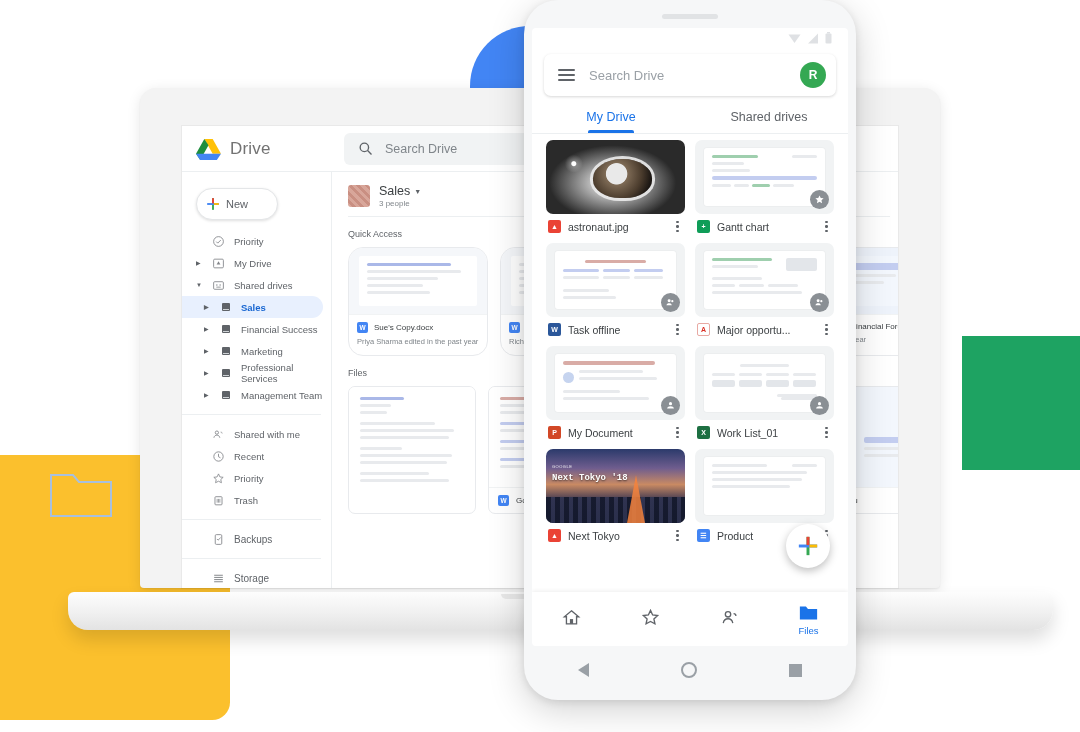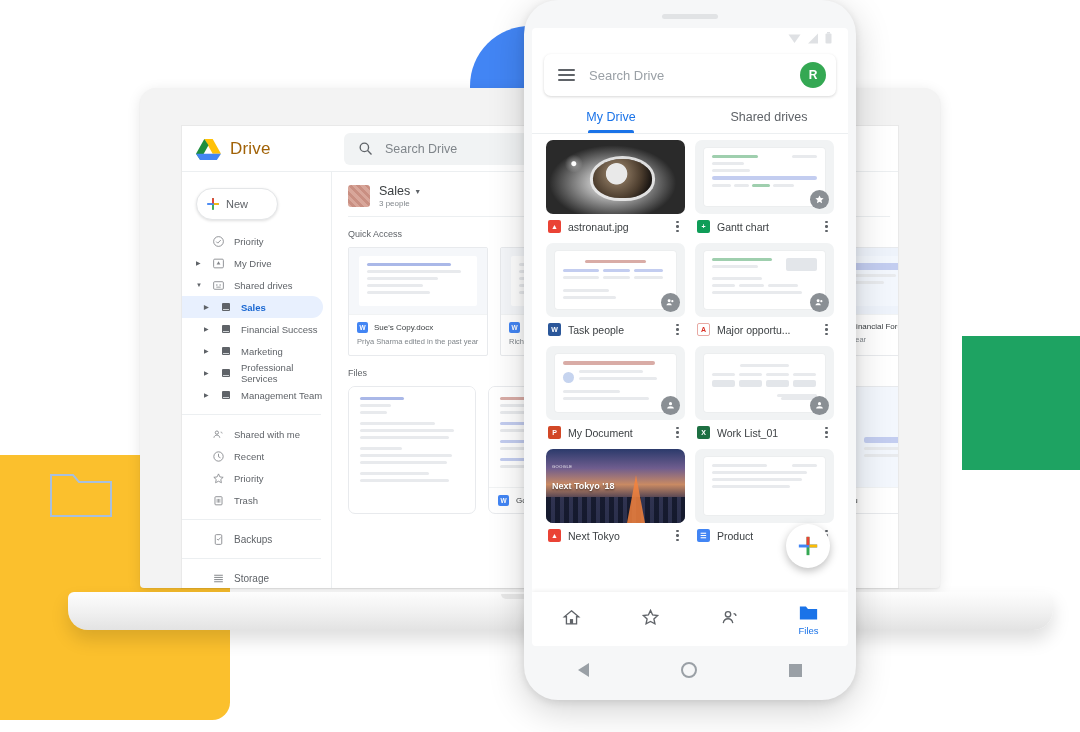--- a/index.html
+++ b/index.html
@@ -48,21 +48,21 @@
   }
   .laptop-base:after{
     content:""; position:absolute; left:50%; transform:translateX(-50%);
     top:2px; width:120px; height:5px; border-radius:0 0 6px 6px; background:#e8e8e8;
   }
 
   
   .drive-topbar { height:46px; display:flex; align-items:center; border-bottom:1px solid #eceff1; background:#fff; }
   .drive-logo-wrap{ display:flex; align-items:center; gap:9px; width:150px; padding-left:14px; }
   .drive-logo { width:25px; height:22px; flex:none; }
-  .drive-word { font-size:17px; color:#a16207; letter-spacing:.2px; }
+  .drive-word { font-size:17px; color:#737373; letter-spacing:.2px; }
   .drive-search {
     margin-left:12px; height:32px; flex:1; max-width:350px; background:#f1f3f4;
     border-radius:6px; display:flex; align-items:center; gap:12px; padding:0 14px;
   }
   .drive-search .mg { width:15px; height:15px; flex:none; }
   .drive-search span { color:#80868b; font-size:12.5px; }
 
   .drive-body { display:flex; height:calc(100% - 46px); }
   .drive-sidebar { width:150px; flex:none; border-right:1px solid #eceff1; padding-top:12px; background:#fff; }
   .newbtn {
@@ -84,21 +84,21 @@
   .drive-main { flex:1; padding:12px 0 0 16px; overflow:hidden; }
   .sales-head { display:flex; align-items:center; gap:9px; padding-bottom:8px; border-bottom:1px solid #eceff1; margin-right:8px; }
   .sales-thumb { width:22px; height:22px; border-radius:3px; background:
      repeating-linear-gradient(45deg,#d8a69a 0 3px,#c98f82 3px 6px); flex:none; }
   .sales-name { font-size:12.5px; color:#3c4043; }
   .sales-people { font-size:8px; color:#80868b; margin-top:1px; }
   .caret { font-size:7px; color:#5f6368; margin-left:4px; }
 
   .section-label { font-size:9px; color:#5f6368; margin:12px 0 8px 0; }
   .card-row { display:flex; gap:12px; }
-  .qa-card { width:140px; border:1px solid #e8eaed; border-radius:2px; overflow:hidden; background:#fff; flex:none; }
+  .qa-card { width:140px; border:1px solid #e8eaed; border-radius:15px; overflow:hidden; background:#fff; flex:none; }
   .qa-prev { height:66px; background:#f5f7fa; padding:8px 10px; }
   .qa-paper { height:100%; background:#fff; border-radius:2px; padding:7px 8px; }
   .qa-meta { padding:7px 8px 9px 8px; border-top:1px solid #f1f3f4; }
   .qa-title { display:flex; align-items:center; gap:6px; font-size:8px; color:#3c4043; }
   .qa-sub { font-size:7.5px; color:#80868b; margin-top:4px; }
 
   .ftile { width:128px; border:1px solid #e8eaed; border-radius:7px; background:#fff; flex:none; overflow:hidden; }
   .ftile-prev { height:100px; padding:10px 11px; background:#fff; }
   .ftile-meta { display:flex; align-items:center; gap:7px; padding:7px 9px; border-top:1px solid #f1f3f4; font-size:8px; color:#3c4043; }
 
@@ -167,21 +167,21 @@
                radial-gradient(ellipse at 48% 58%, #cfcfcf 0 16%, #8d8d8d 34%, #2a2a2a 62%),
                linear-gradient(160deg,#05070d 0%, #0b0f1a 100%); }
   .astro:after{ content:""; position:absolute; left:34%; top:26%; width:42%; height:52%; border-radius:50% 50% 46% 46%;
     background:radial-gradient(circle at 40% 38%, #e9e9e9 0 24%, #7d6a55 26%, #4b3c2d 58%, #1d1814 80%);
     box-shadow: 0 0 0 3px rgba(235,235,235,.9); }
 
   .tokyo { height:74px; border-radius:7px; overflow:hidden; position:relative;
     background:linear-gradient(180deg,#2b3a6b 0%, #6f5d8e 26%, #c98a63 48%, #3a3550 70%, #1d2236 100%); }
   .tokyo .tower { position:absolute; left:58%; bottom:0; width:0; height:0;
     border-left:9px solid transparent; border-right:9px solid transparent; border-bottom:48px solid rgba(245,130,60,.85); }
-  .tokyo .sky-txt { position:absolute; left:6px; top:32px; color:#fff; font-size:9px; font-weight:bold; text-shadow:0 1px 2px rgba(0,0,0,.6); }
+  .tokyo .sky-txt { position:absolute; left:6px; top:24px; color:#fff; font-size:9px; font-weight:bold; text-shadow:0 1px 2px rgba(0,0,0,.6);font-family:Liberation Mono, monospace; }
   .tokyo .sky-kick { position:absolute; left:6px; top:15px; color:#fff; font-size:4px; letter-spacing:.5px; opacity:.9; }
   .tokyo .city { position:absolute; left:0; right:0; bottom:0; height:26px;
      background:repeating-linear-gradient(90deg, rgba(20,25,45,.95) 0 5px, rgba(45,50,80,.85) 5px 9px); }
 
   .fab {
     position:absolute; right:18px; bottom:78px; width:44px; height:44px; border-radius:50%;
     background:#fff; box-shadow:0 3px 9px rgba(0,0,0,.26); display:flex; align-items:center; justify-content:center; z-index:14;
   }
   .bottomnav {
     position:absolute; left:0; right:0; bottom:0; height:54px; background:#fff;
@@ -593,21 +593,21 @@
             <div class="gbadge">
               <svg width="11" height="11" viewBox="0 0 24 24">
                 <circle cx="9" cy="8" r="3.2" fill="#fff"></circle>
                   <circle cx="16" cy="9" r="2.4" fill="#fff"></circle>
                 <path d="M3 18c.6-3.2 3-4.6 6-4.6s5.4 1.4 6 4.6z" fill="#fff"></path>
               </svg>
             </div>
           </div>
           <div class="grow">
             <span class="gicon ic-word">W</span>
-            <span class="gname">Task people</span>
+            <span class="gname">Task offline</span>
             <span class="kebab">
                 <b></b>
                 <b></b>
                 <b></b>
               </span>
           </div>
         </div>
 
         <div class="gcell">
           <div class="gthumb">

